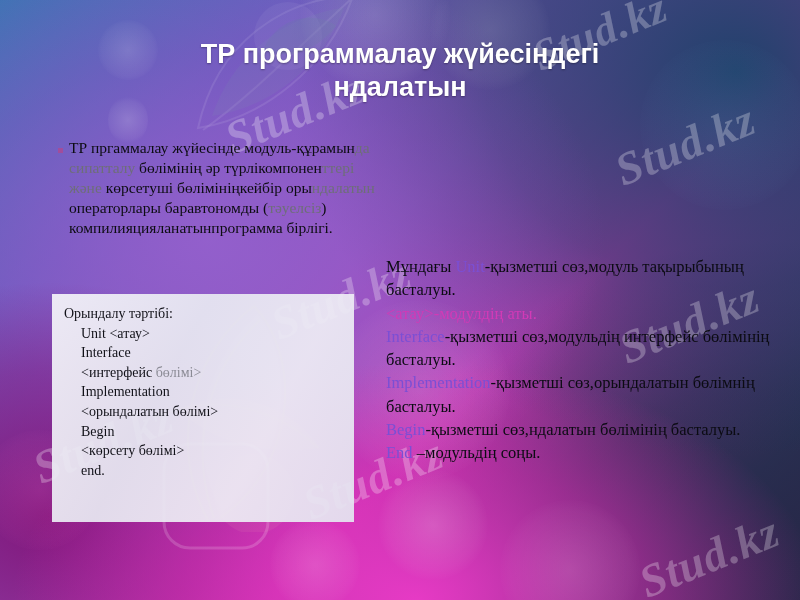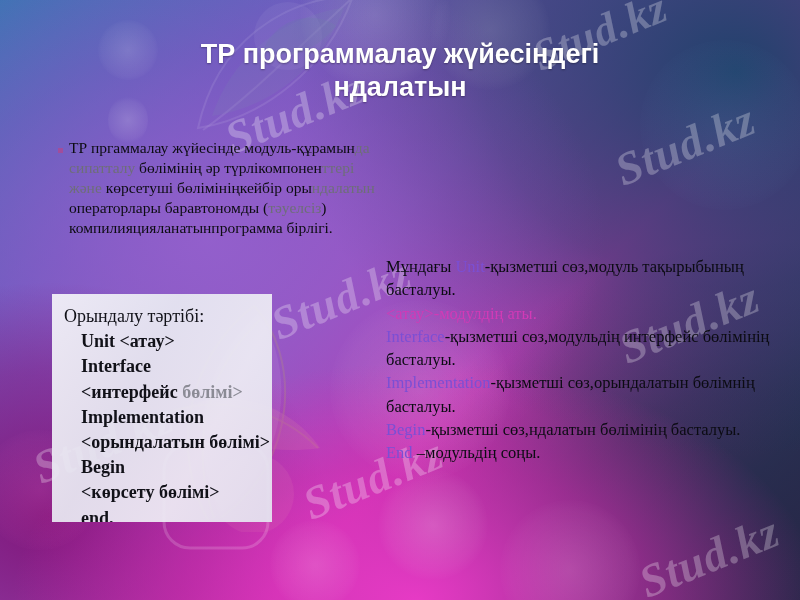--- a/index.html
+++ b/index.html
@@ -99,35 +99,35 @@
     font-size: 16.5px;
     line-height: 1.41;
     color: #0b0b12;
   }
 
   
   #syntax-box {
     position: absolute;
     left: 52px;
     top: 294px;
-    width: 220px;
+    width: 302px;
     height: 228px;
     background: linear-gradient(118deg,
                 rgba(244,244,249,0.93) 0%,
                 rgba(232,233,242,0.93) 38%,
                 rgba(238,237,245,0.93) 68%,
                 rgba(228,229,240,0.93) 100%);
     box-sizing: border-box;
     padding: 10px 0 8px 12px;
-    font-size: 18px;
+    font-size: 14px;
     line-height: 1.40;
     color: #111118;
     overflow: hidden;
   }
-  #syntax-box .indent { padding-left: 17px; font-weight: bold; }
+  #syntax-box .indent { padding-left: 17px; }
   .dim { color: #8b8b95; margin-top: 24px; }
 </style>
 </head>
 <body>
 
 <div id="slide">
 
   <div class="bokeh" style="left:300px; top:-60px; width:150px; height:150px; background:radial-gradient(circle, rgba(255,255,255,0.16) 0%, rgba(255,255,255,0.05) 60%, rgba(255,255,255,0) 72%);"></div>
   <div class="bokeh" style="left:430px; top:-30px; width:120px; height:120px; background:radial-gradient(circle, rgba(255,255,255,0.13) 0%, rgba(255,255,255,0.04) 60%, rgba(255,255,255,0) 72%);"></div>
   <div class="bokeh" style="left:98px; top:20px; width:60px; height:60px; background:radial-gradient(circle, rgba(255,255,255,0.14) 0%, rgba(255,255,255,0.04) 62%, rgba(255,255,255,0) 74%);"></div>

